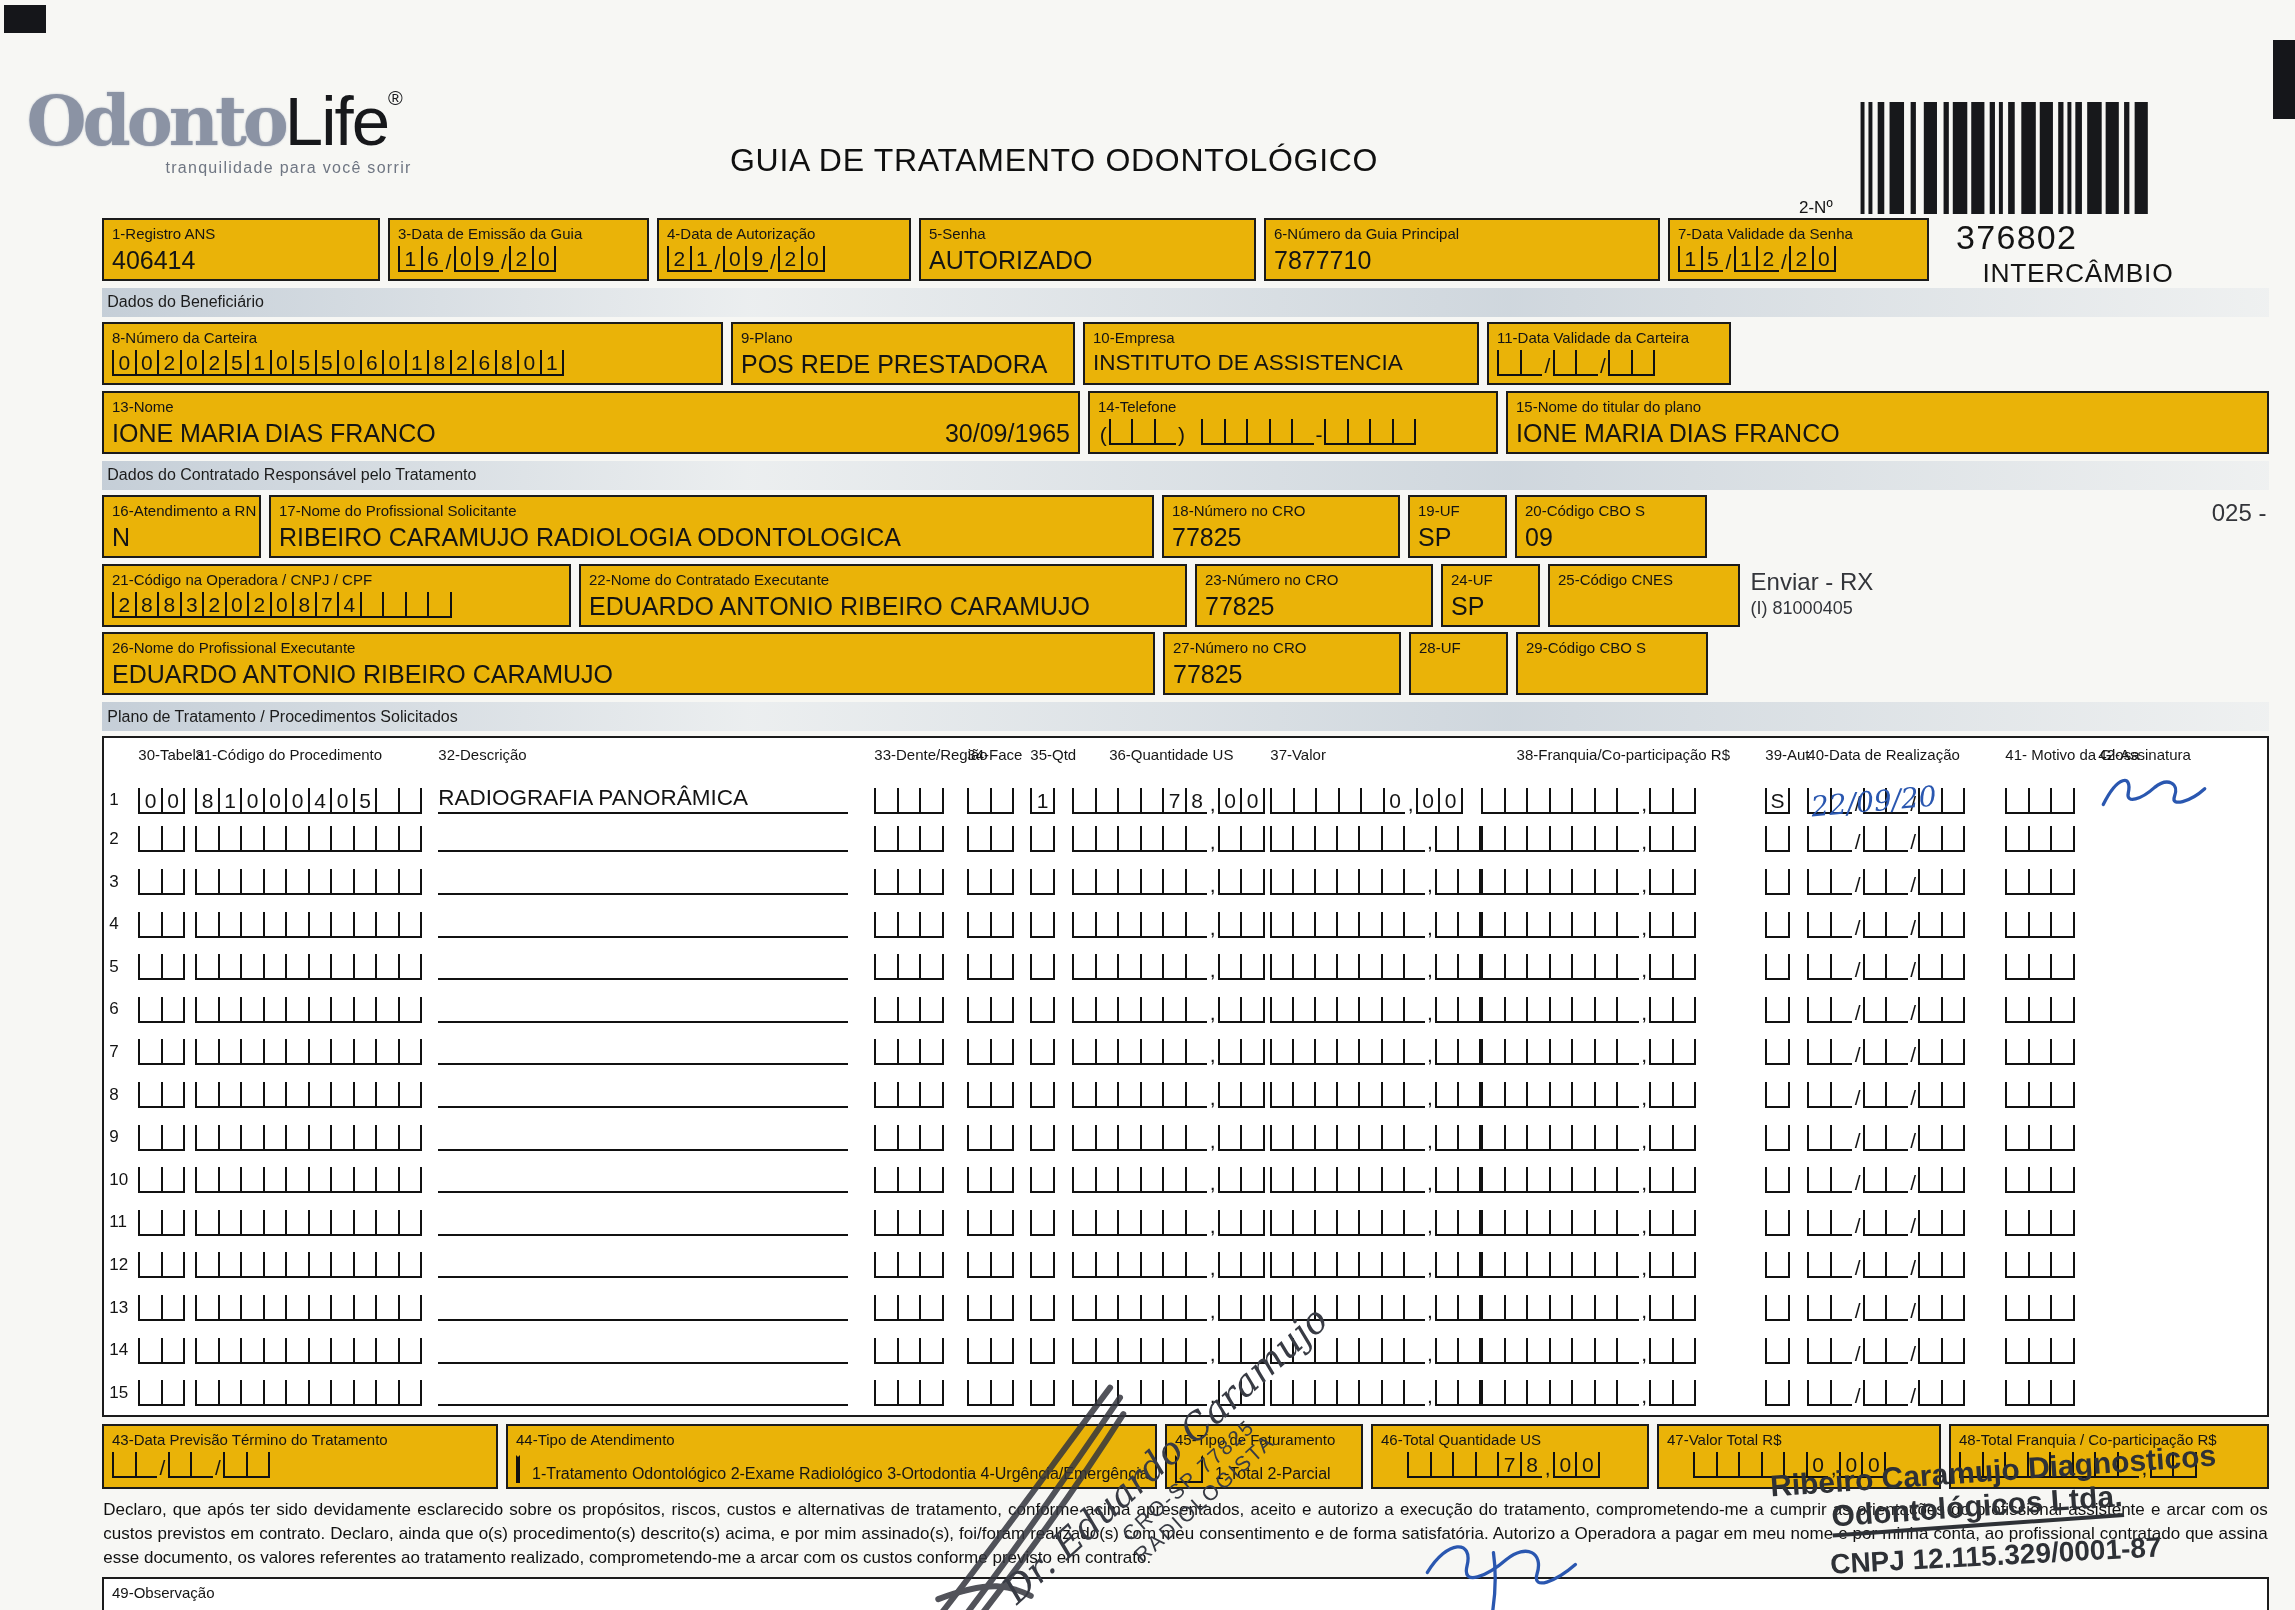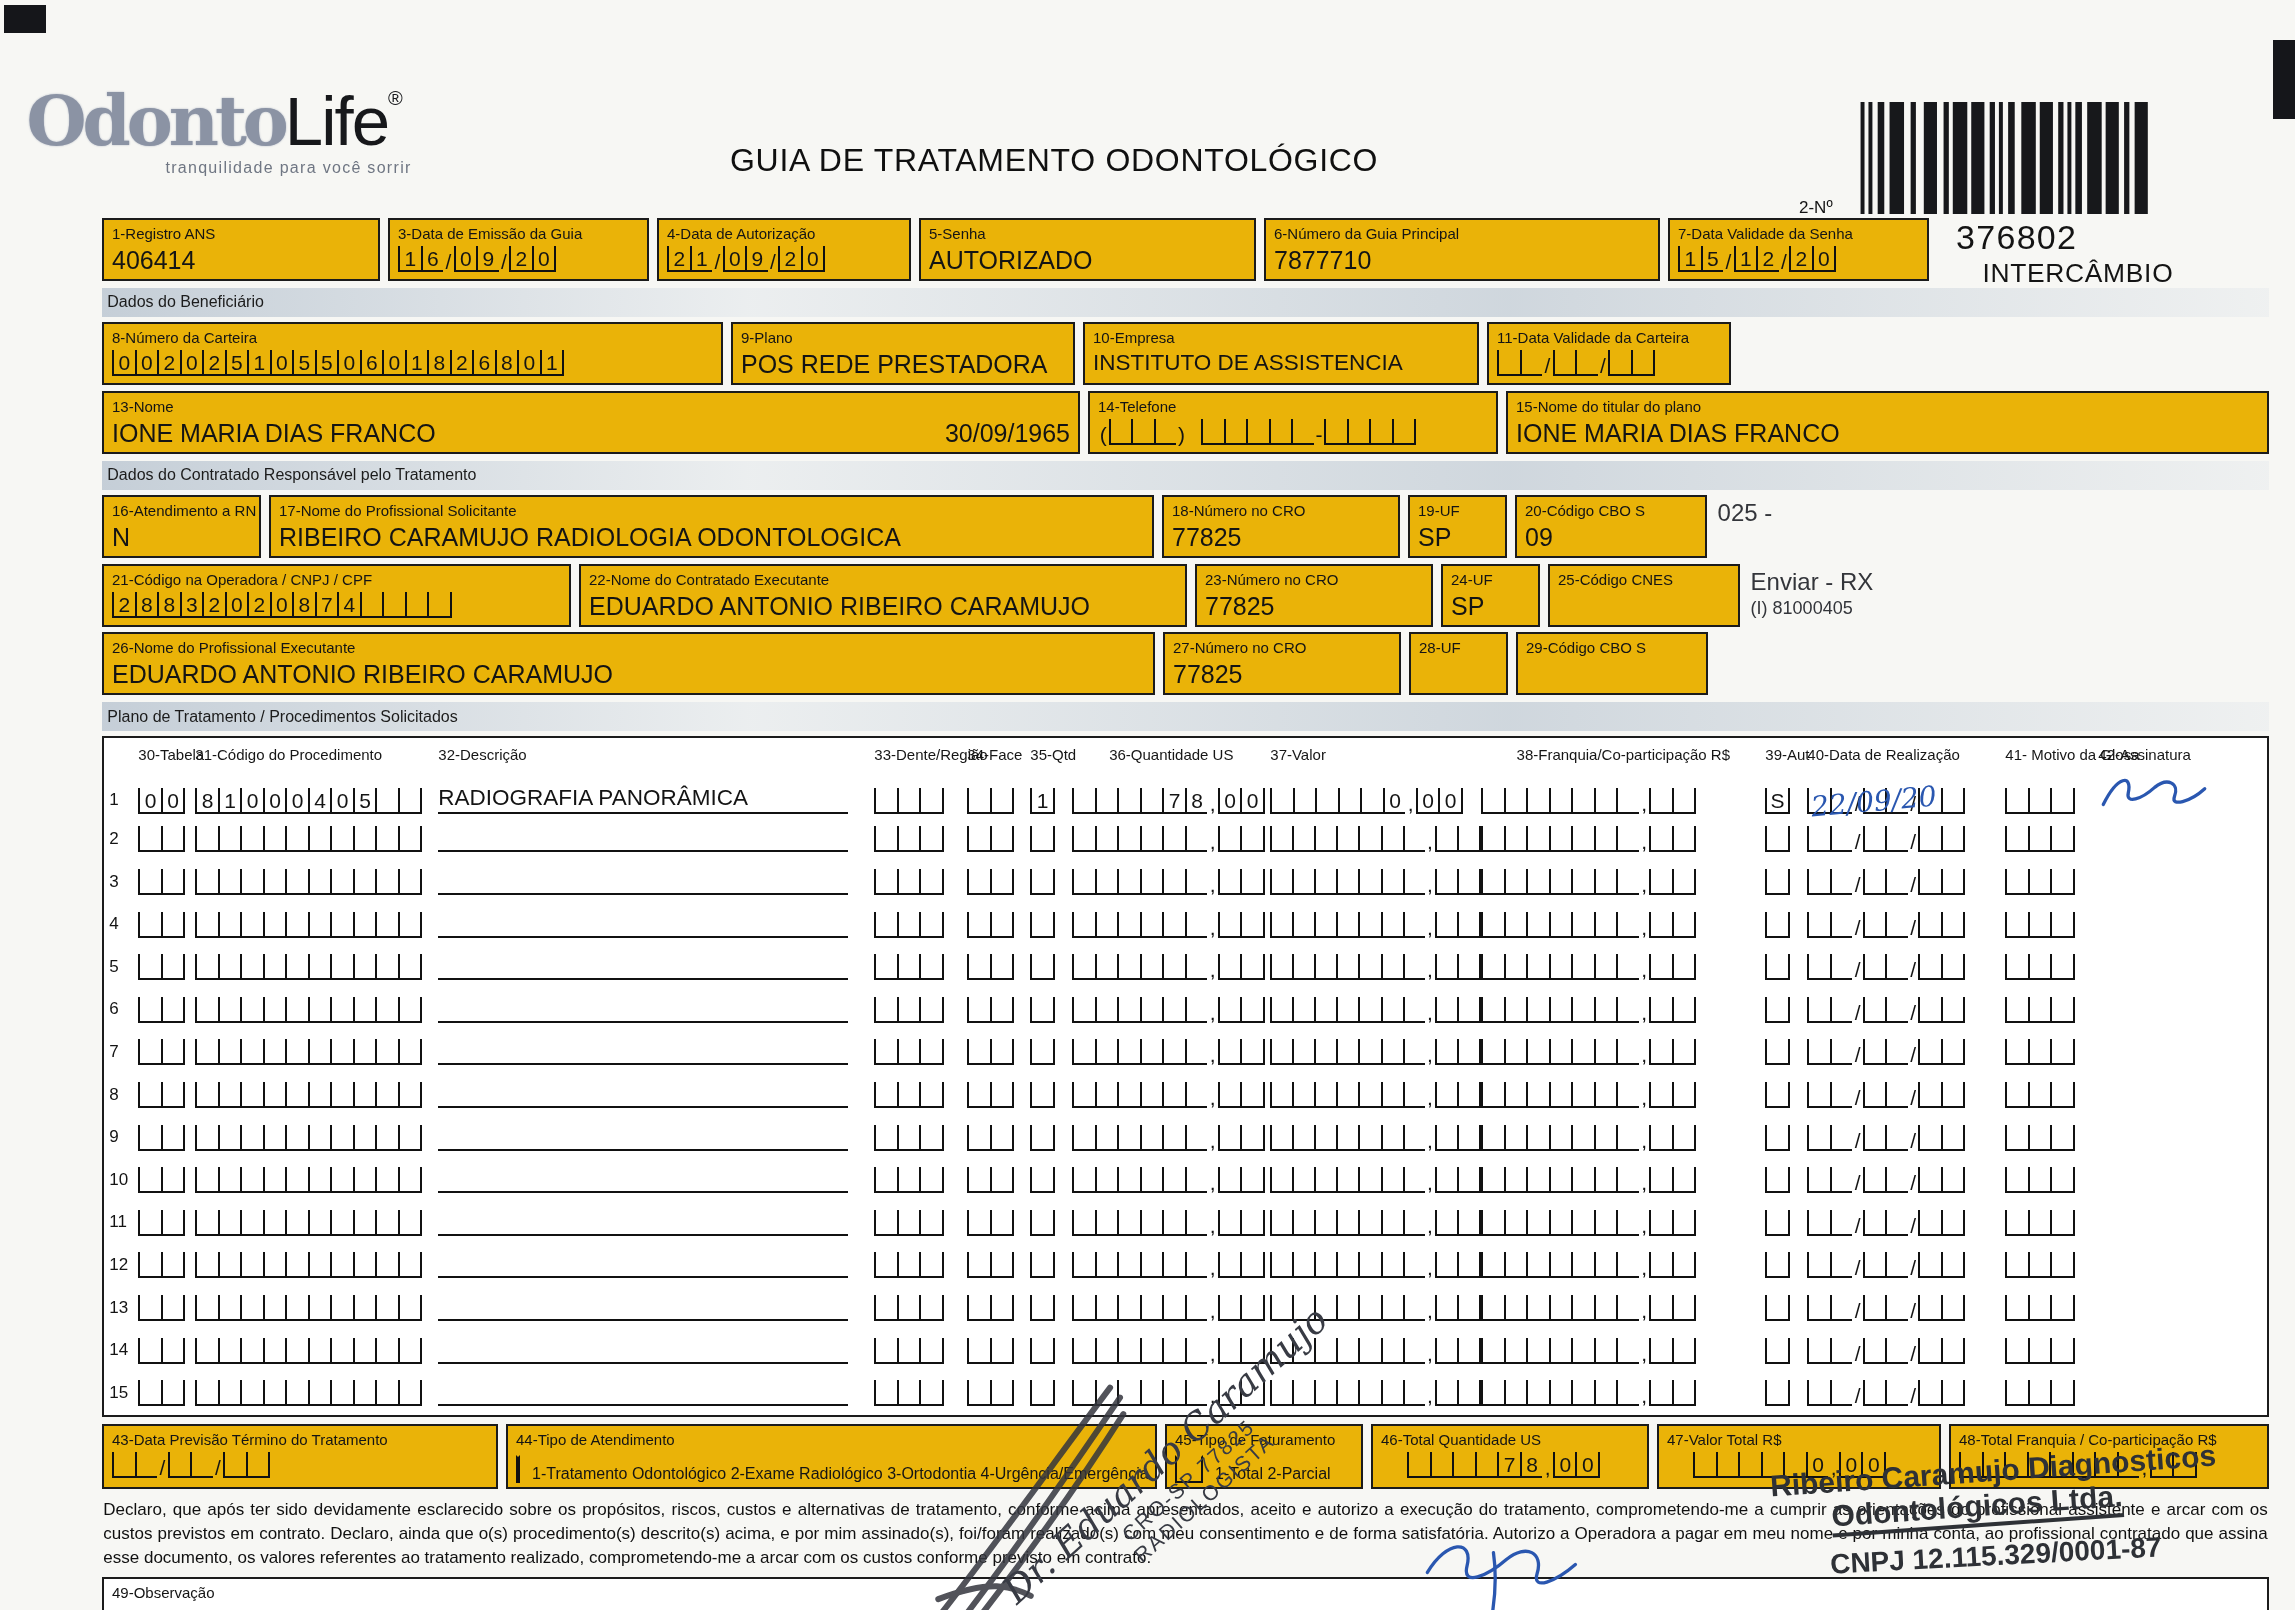--- a/index.html
+++ b/index.html
@@ -20,21 +20,21 @@
   .guideno .n{font-size:34px;letter-spacing:1.3px;}
   .guideno .t{font-size:26.4px;letter-spacing:0.7px;margin-left:26.4px;margin-top:1.3px;}
   
   .row{display:flex;gap:8px;margin-bottom:5.3px;align-items:stretch;}
   .fbox{border:2.6px solid #1b1b1b;background:#eab308;padding:5.3px 8px 4px 8px;box-sizing:border-box;position:relative;}
   .flabel{font-size:15px;white-space:nowrap;}
   .fvalue{font-size:25px;margin-top:4px;white-space:nowrap;}
   .fvalue.small{font-size:22.5px;}
   .fvalue.split{display:flex;justify-content:space-between;}
   .note{padding:4px 2.6px;box-sizing:border-box;}
-  .note .l1{font-size:24px;color:#33353a;}
+  .note .l1{font-size:24px;color:#33353a;text-align:right;}
   .note .l2{font-size:24px;color:#33353a;margin-top:5.3px;}
   .note .l3{font-size:18px;color:#33353a;margin-top:2.6px;}
   
   .band{height:29px;display:flex;align-items:center;padding-left:5.3px;font-size:16px;color:#1c1c1c;margin:6.6px 0 5.3px 0;background:linear-gradient(90deg,rgba(156,173,192,.55),rgba(214,222,231,.35) 30%,rgba(168,183,199,.5) 65%,rgba(220,226,233,.3));}
   
   .comb{display:inline-flex;align-items:flex-end;}
   .cc{display:inline-block;width:20.5px;height:24px;border-left:2px solid #111;border-bottom:2.6px solid #111;font-size:21px;line-height:25px;text-align:center;}
   .comb .cc:last-child{border-right:2px solid #111;}
   .cs{display:inline-block;min-width:10.6px;height:24px;font-size:21px;line-height:28px;text-align:center;}
   .csp{display:inline-block;width:14.5px;height:24px;}

